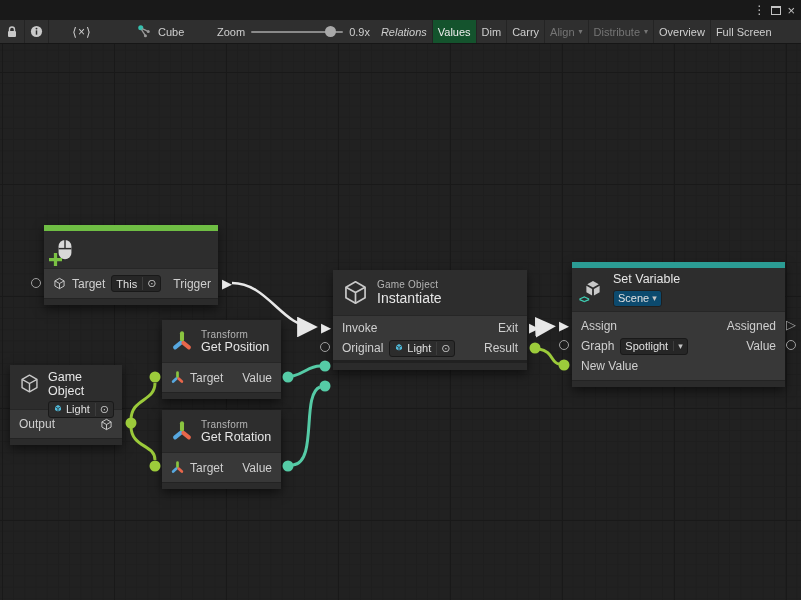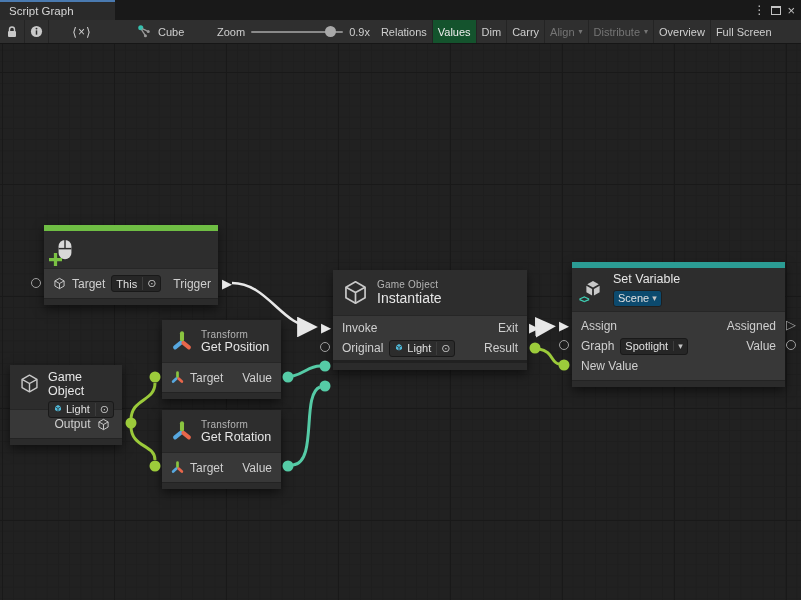--- a/index.html
+++ b/index.html
@@ -11,21 +11,21 @@
   .titlebar { position:absolute; left:0; top:0; width:801px; height:20px; background:#191919; display:flex; align-items:stretch; }
   .tab { width:115px; background:#2a2a2a; border-top:2px solid var(--tab-accent); color:#d6d6d6; font-size:11.5px; display:flex; align-items:center; padding-left:9px; }
   .winbtns { margin-left:auto; display:flex; align-items:center; gap:6px; padding-right:6px; color:#c2c2c2; }
   .kebab { font-size:12px; width:12px; text-align:center; cursor:default; }
   .maxbox { width:10px; height:9px; border:1px solid #c2c2c2; border-top-width:2px; display:inline-block; }
   .closex { font-size:13px; line-height:1; }
 
   
   .toolbar { position:absolute; left:0; top:20px; width:801px; height:24px; background:#2f2f2f; border-bottom:1px solid #161616; display:flex; align-items:stretch; color:#cfcfcf; font-size:11px; }
   .tbtn { display:flex; align-items:center; justify-content:center; border-left:1px solid #242424; padding:0 5px; white-space:nowrap; }
-  .tbtn:first-child { border-left:none; }
+  .tbtn:first-child { border-left:none;font-style:italic; }
   .tbtn.icon-btn { width:24px; padding:0; }
   .tbtn.code-btn { width:67px; color:#cfcfcf; font-size:12px; letter-spacing:1px; }
   .tbtn.active { background:#14532d; color:#eee; }
   .tbtn.disabled { color:#757575; }
   .breadcrumb { display:flex; align-items:center; gap:6px; margin-left:22px; width:60px; }
   .zoomgrp { display:flex; align-items:center; margin-left:20px; gap:6px; }
   .zoomtrack { position:relative; width:92px; height:2px; background:#8a8a8a; border-radius:1px; }
   .zoomhandle { position:absolute; left:74px; top:-5px; width:11px; height:11px; border-radius:50%; background:#a9a9a9; }
   .tb-right { display:flex; align-items:stretch; margin-left:6px; }
   .dd-arrow { font-size:8px; margin-left:4px; }
@@ -84,21 +84,20 @@
   .mouse-wrap .plus { position:absolute; left:-4px; bottom:-2px; }
   .uvs-icon { position:relative; width:24px; height:26px; }
   .uvs-icon .brackets { position:absolute; left:-2px; bottom:-2px; font-size:10px; font-weight:bold; color:#3fd0b5; letter-spacing:-1px; }
 </style>
 </head>
 <body>
 
 <div class="app">
 
   <div class="titlebar">
-    <div class="tab">Script Graph</div>
     <div class="winbtns">
       <span class="kebab">⋮</span>
       <span class="maxbox"></span>
       <span class="closex">×</span>
     </div>
   </div>
 
   <div class="toolbar">
     <div class="tbtn icon-btn">
       <span class="icon">
@@ -230,21 +229,21 @@
                     <path d="M19.2 7.4 13 10.9V18L19.2 14.4Z"></path>
                   </svg>
               </span>
               <span>Light</span>
               <span class="seg picker">⊙</span>
             </span>
           </div>
         </span>
       </div>
       <div class="nbody">
-        <div class="nrow" style="height:28px; justify-content:center;margin-left:32px;">
+        <div class="nrow" style="height:28px; justify-content:space-between;">
           <span class="rlabel">Output</span>
           <span class="icon">
             <svg width="13" height="13" viewBox="0 0 24 24">
                 <path d="M12 2.5 20.5 7.25 V16.75 L12 21.5 3.5 16.75 V7.25 Z" fill="none" stroke="#c9c9c9" stroke-width="1.8" stroke-linejoin="round"></path>
                 <path d="M3.5 7.25 12 12 20.5 7.25 M12 12 V21.5" fill="none" stroke="#c9c9c9" stroke-width="1.8"></path>
               </svg>
           </span>
         </div>
       </div>
       <div class="nfooter"></div>

